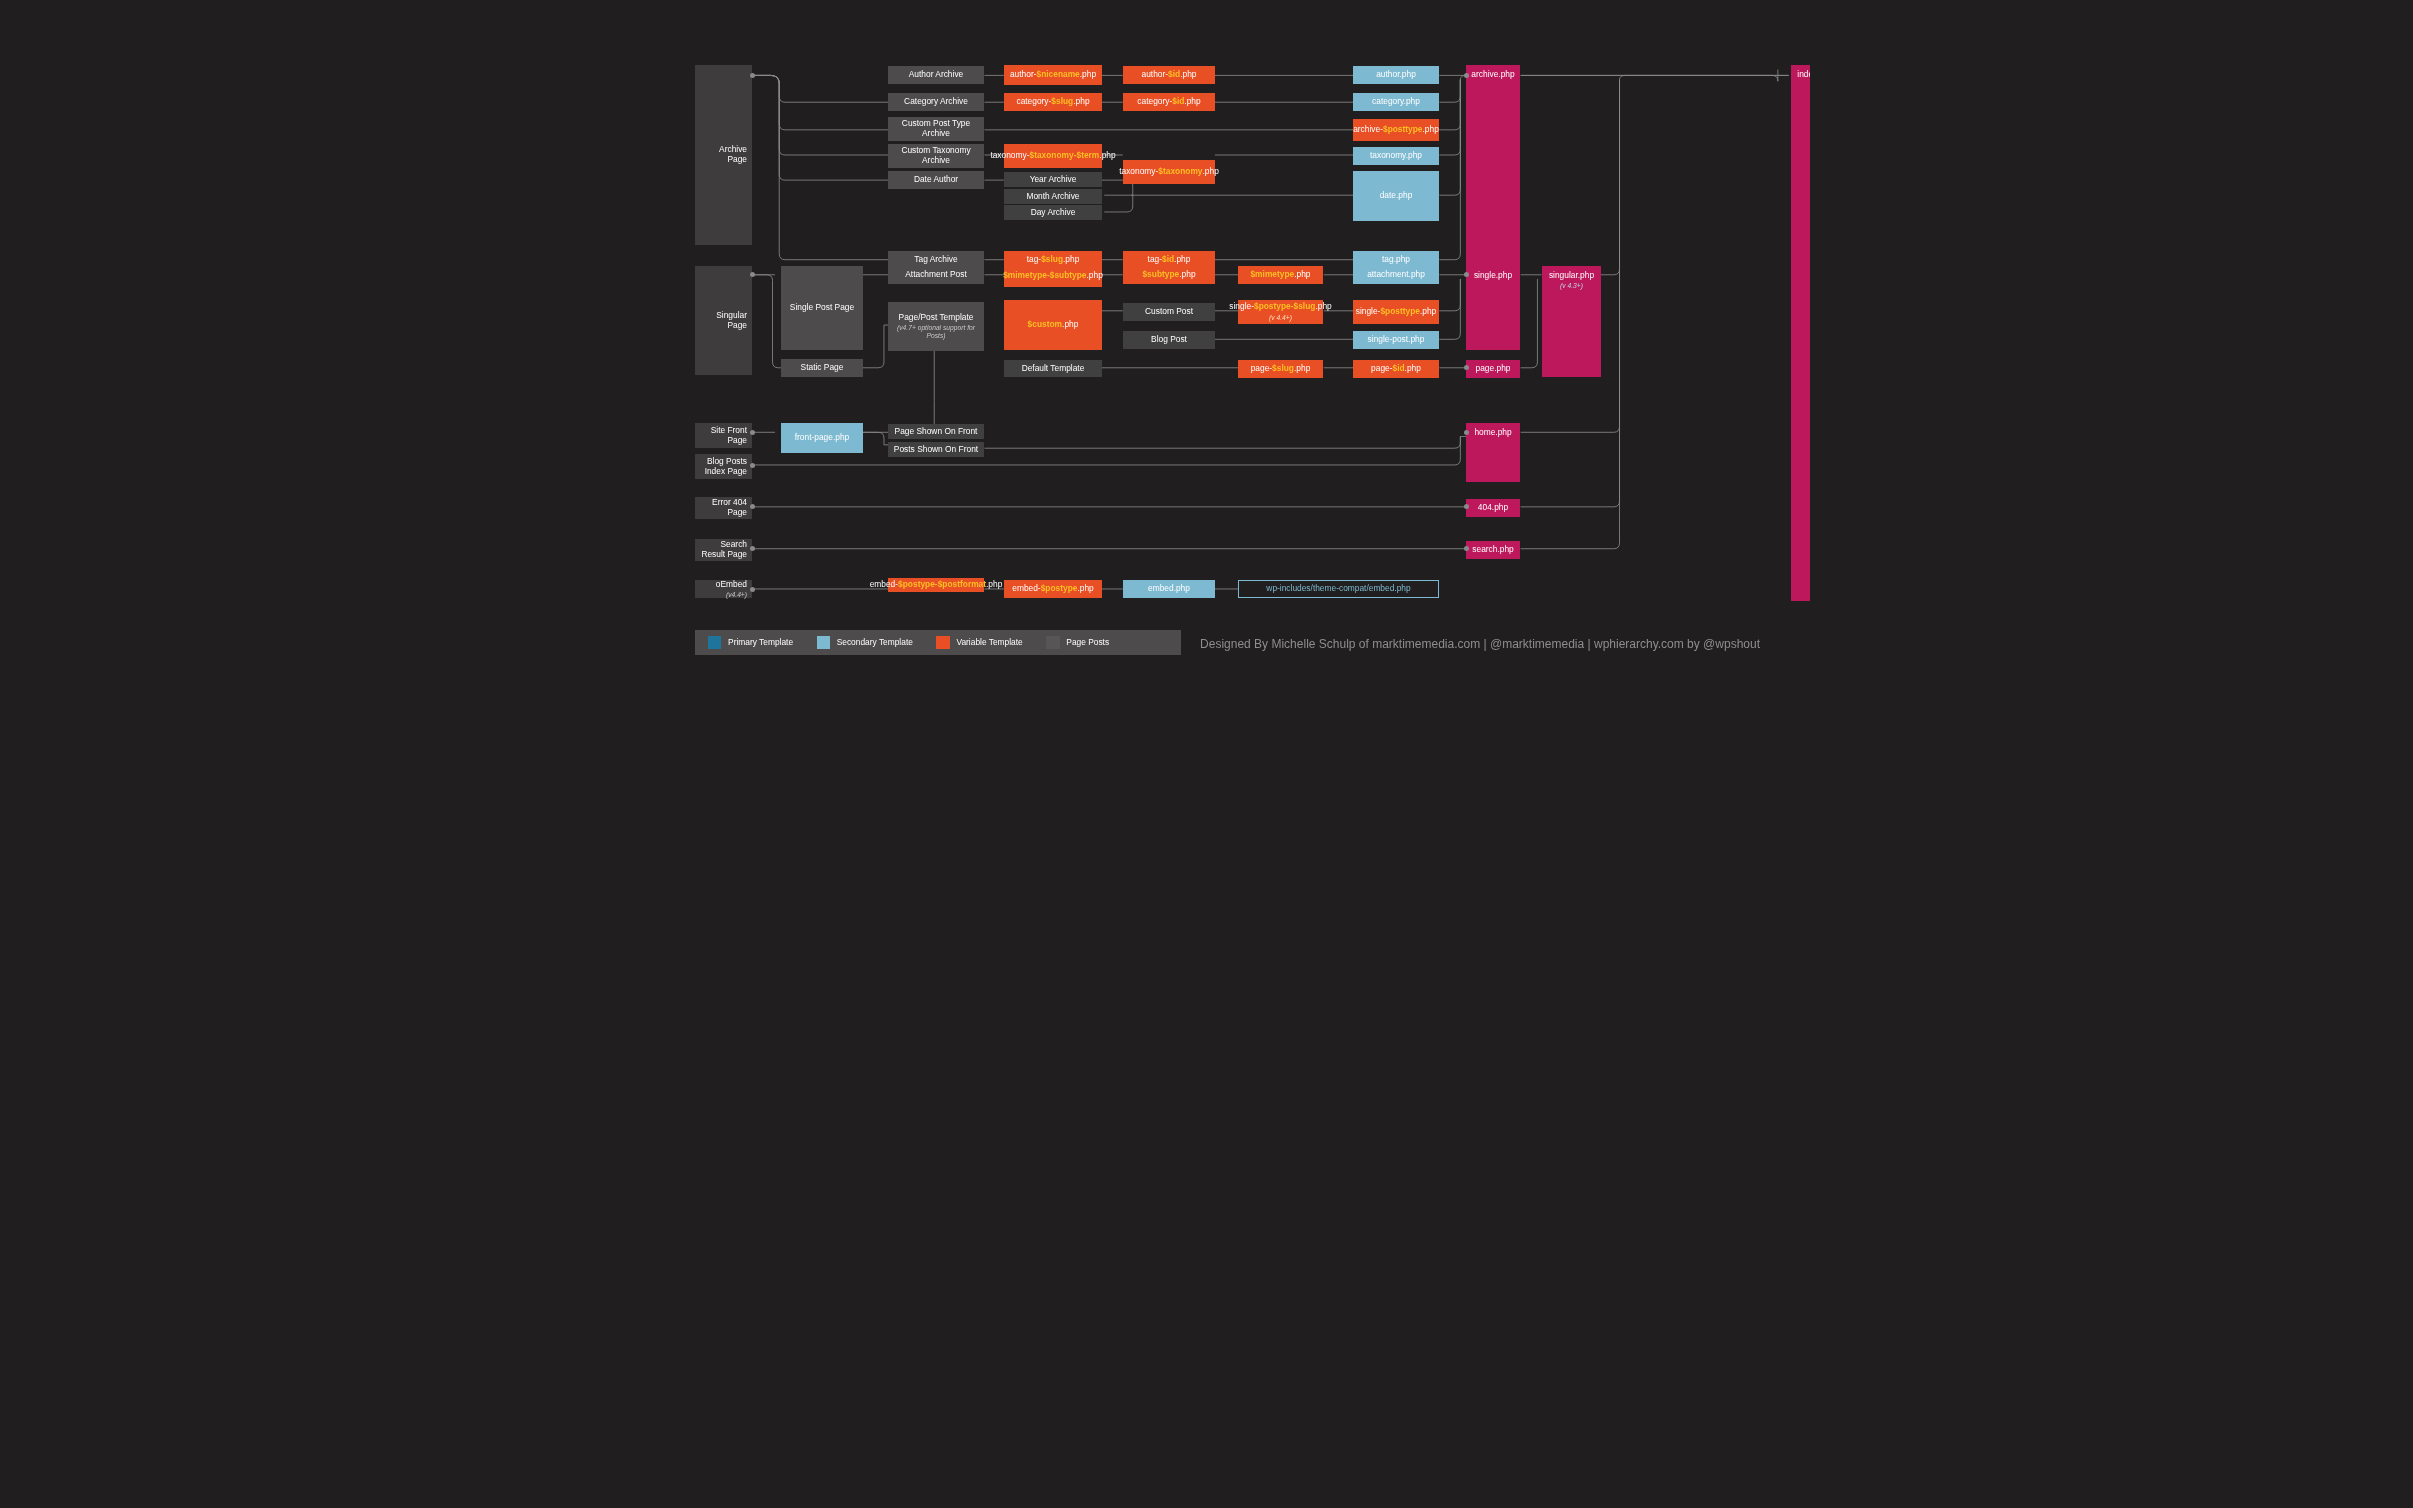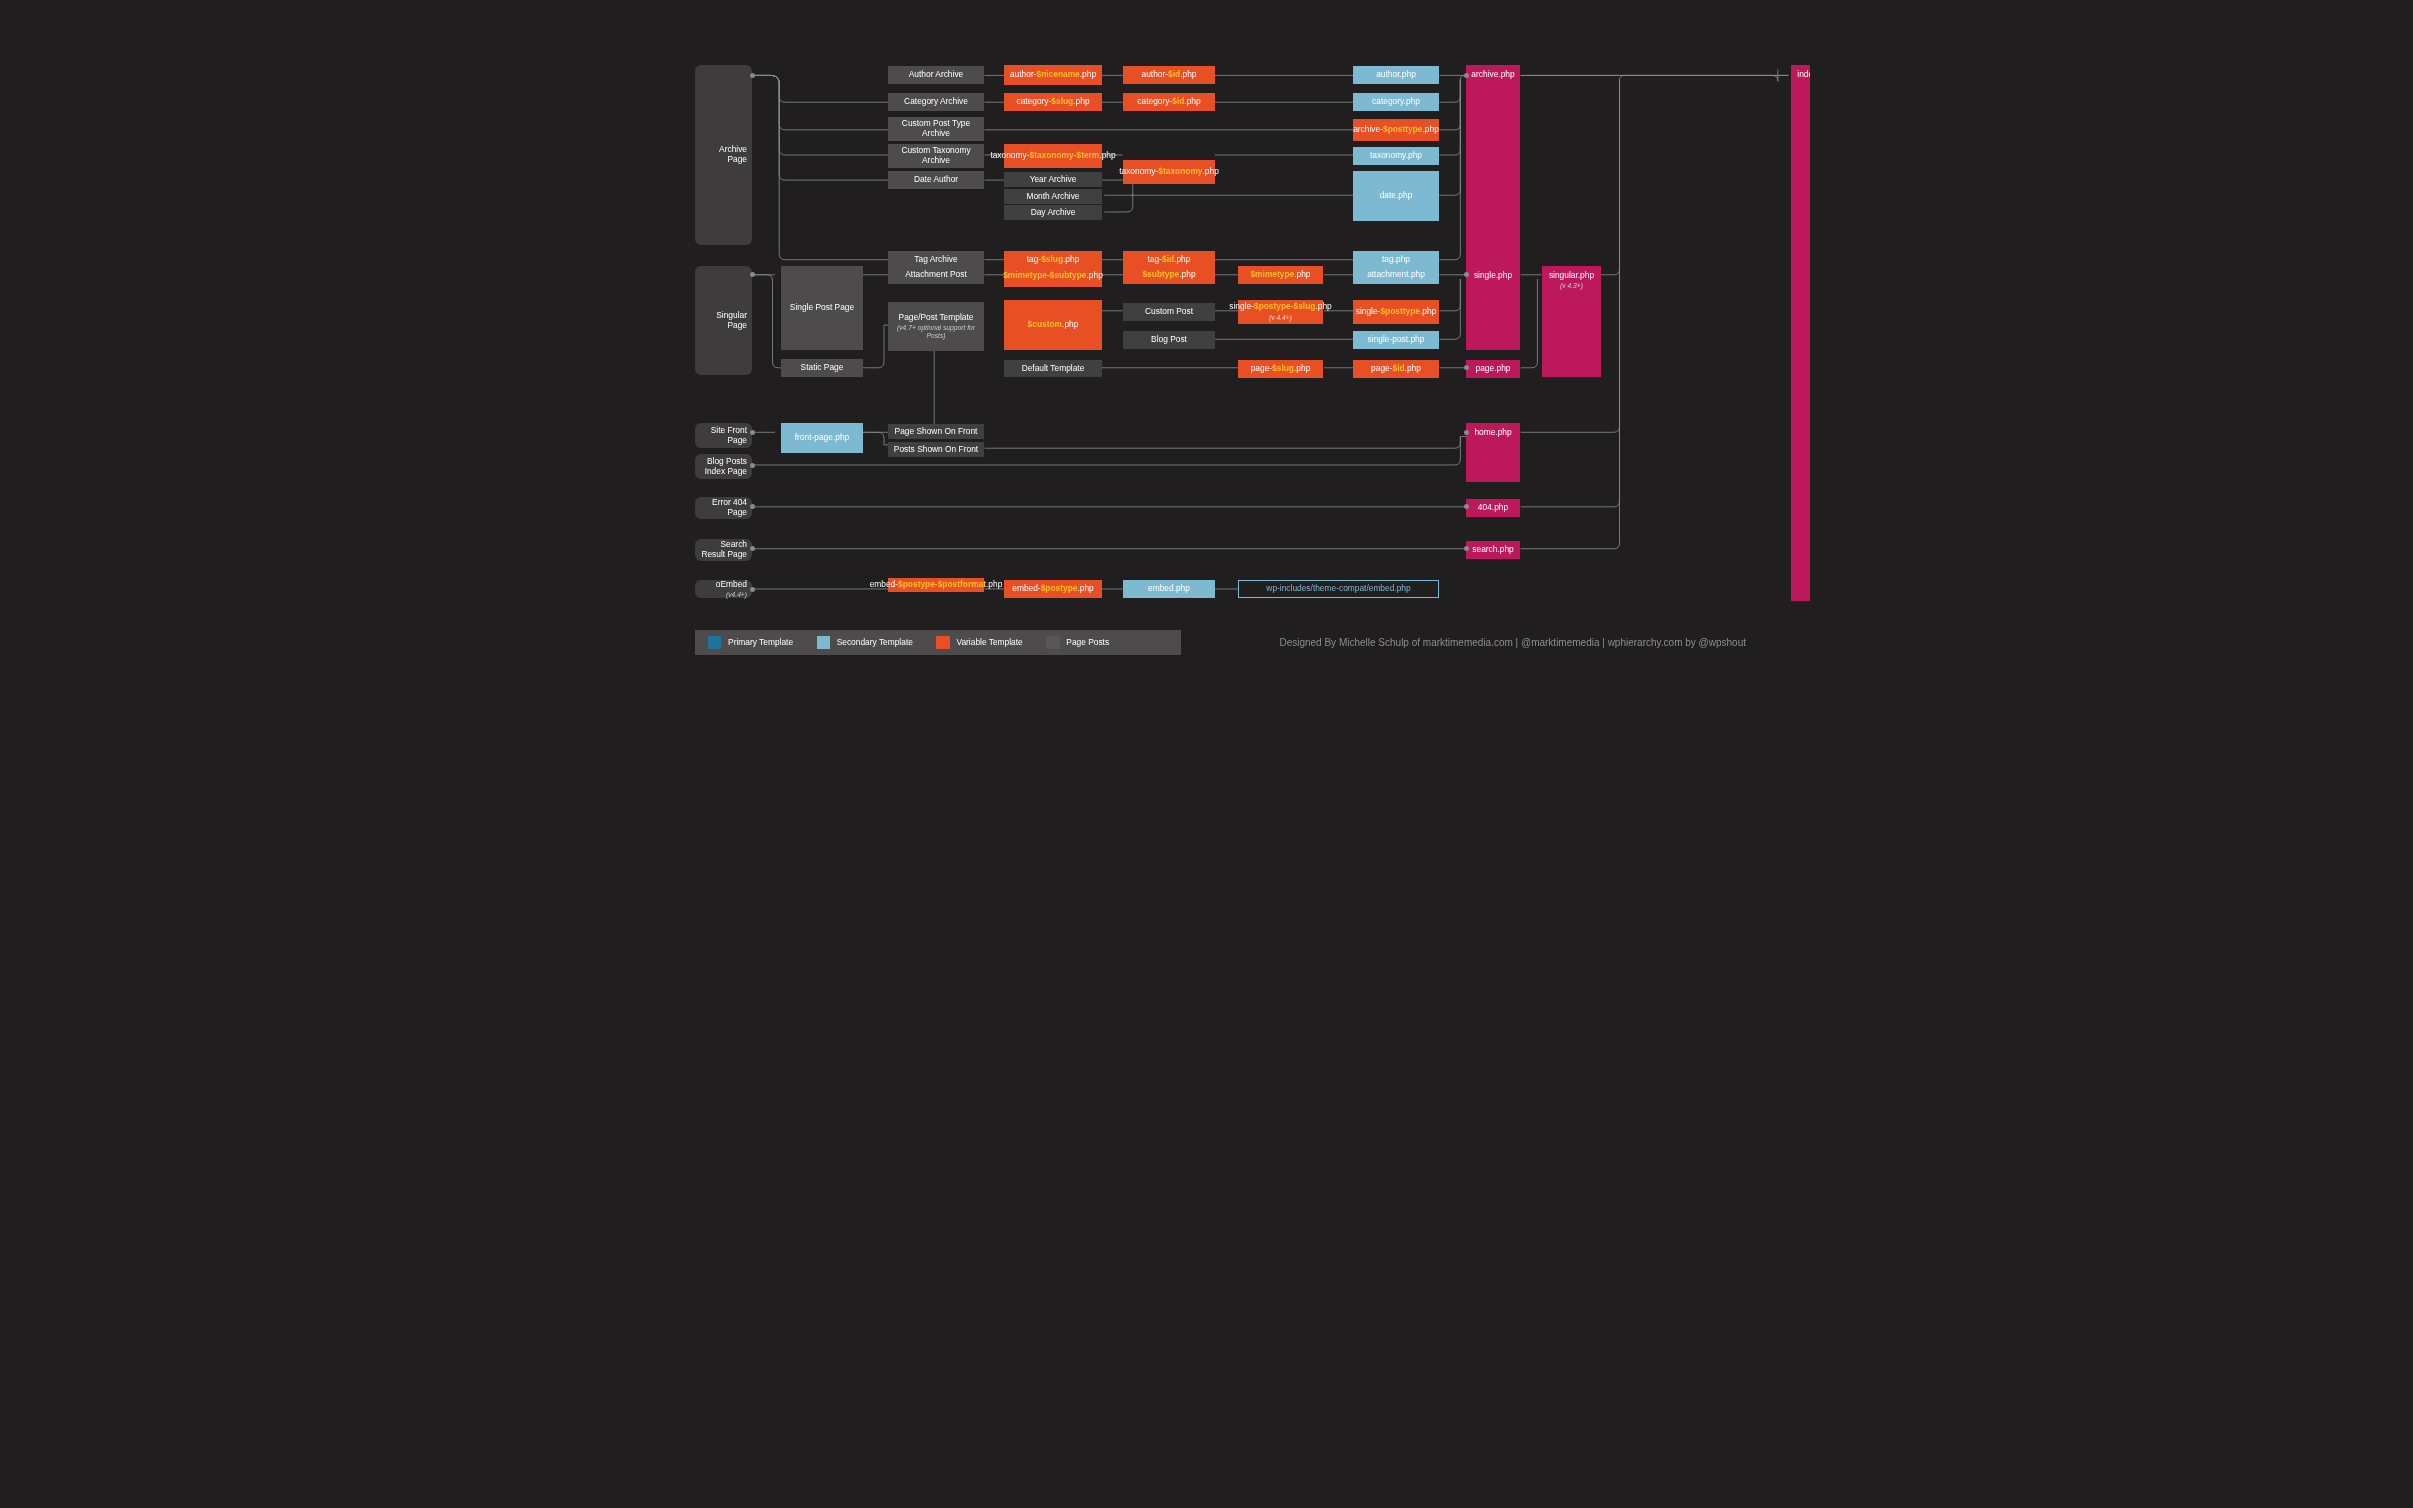--- a/index.html
+++ b/index.html
@@ -1,33 +1,33 @@
 <!DOCTYPE html>
 <html style="font-size:13.4px"><head>
 <meta charset="utf-8">
 <style>
   html,body{margin:0;padding:0;background:#201e1e;font-family:"Helvetica Neue",Arial,sans-serif;}
   .canvas{position:relative;width:1207px;height:754px;background:#201e1e;margin:0 auto;}
   .box{position:absolute;display:flex;align-items:center;justify-content:center;text-align:center;color:#fff;font-size:8.4px;line-height:1.15;padding:0 5px;box-sizing:border-box;}
   .box.right{justify-content:flex-end;text-align:right;}
   .box .sub{display:block;font-style:italic;font-size:6.7px;color:#c9c9c9;margin-top:1.7px;}
-  .page   {background:#3e3c3c;border-radius:6px;}
+  .page   {background:#3e3c3c;}
   .gray2  {background:#4d4b4b;}
   .gray3  {background:#404040;}
   .orange {background:#e84f25;}
   .blue2  {background:#7db9d1;align-items:center;}
   .blue1  {background:#be185d;}
   .blueO  {color:#7db9d1;border:0.8px solid #7db9d1;background:transparent;}
   .dot{position:absolute;width:5px;height:5px;border-radius:50%;background:#8a8a8a;z-index:5;}
   svg.wires{position:absolute;left:0;top:0;width:1207px;height:754px;z-index:1;}
   svg.wires path{fill:none;stroke:#8a8a8a;stroke-width:1;}
   .legend{position:absolute;left:92px;top:630px;width:486px;height:25px;background:#4d4b4b;display:flex;align-items:center;gap:23.5px;padding-left:13px;box-sizing:border-box;z-index:3;}
   .legend .sw{width:13.4px;height:13.4px;display:inline-block;margin-right:6.7px;vertical-align:middle;}
   .legend span{color:#fff;font-size:8.4px;}
-  .credit{position:absolute;right:64px;top:637px;color:#8e8e8e;font-size:10px;z-index:3;}
+  .credit{position:absolute;right:50px;top:637px;color:#8e8e8e;font-size:12px;z-index:3;}
   
   .vt b{font-weight:700;color:#fbbf24;}
   .vt i{font-style:normal;color:#fff;}
 </style>
 </head>
 <body>
 
 <div class="canvas">
 
 <svg class="wires" viewBox="0 0 1440 900" data-name="connector-wires">

